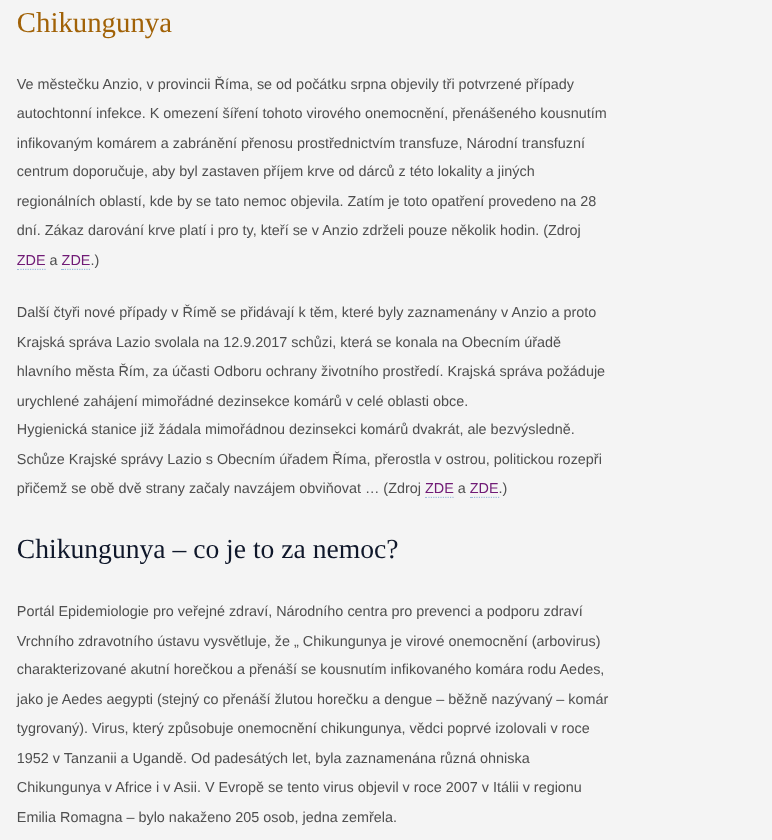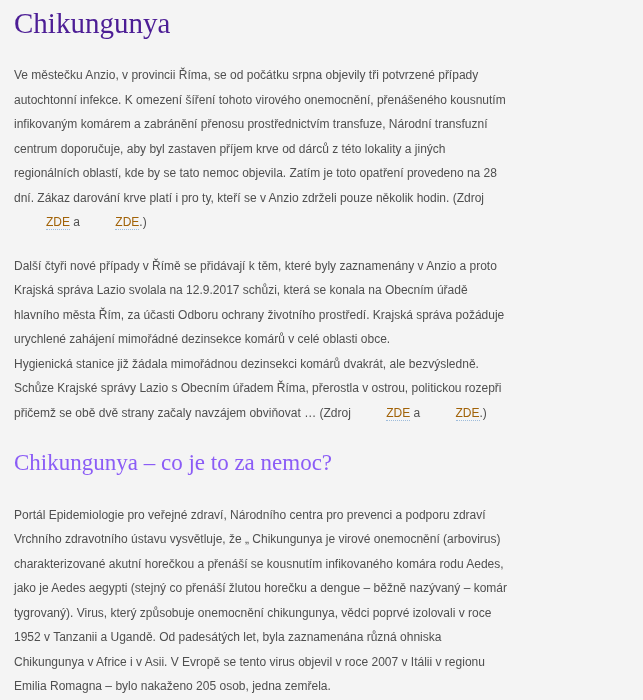--- a/index.html
+++ b/index.html
@@ -8,46 +8,45 @@
     width: 643px;
     height: 700px;
     overflow: hidden;
     background: #f4f4f4;
     padding: 7px 14px 0 14px;
     font-family: "Liberation Sans", sans-serif;
   }
   h1.article-title {
     font-family: "Liberation Serif", serif;
     font-weight: 400;
-    font-size: 29px;
+    font-size: 24px;
     line-height: 1.15;
-    color: #4c1d95;
+    color: #a16207;
     margin: 0 0 23px 0;
   }
   h2.section-heading {
     font-family: "Liberation Serif", serif;
     font-weight: 400;
     font-size: 23px;
     line-height: 1.15;
-    color: #8b5cf6;
+    color: #0f172a;
     margin: 25px 0 26px 0;
   }
   p.body-text {
     font-size: 12px;
     line-height: 24.5px;
     color: #4f4f4f;
     margin: 0 0 19px 0;
     white-space: pre-line;
   }
   a.source-link {
-    color: #a16207;
+    color: #701a75;
     text-decoration: none;
     border-bottom: 1px dotted #9dbcdb;
     cursor: pointer;
-    margin-left: 32px;
   }
 </style>
 </head>
 <body>
 
 <main>
 
   <h1 class="article-title">Chikungunya</h1>
 
   <p class="body-text"><span>Ve městečku Anzio, v provincii Říma, se od počátku srpna objevily tři potvrzené případy

